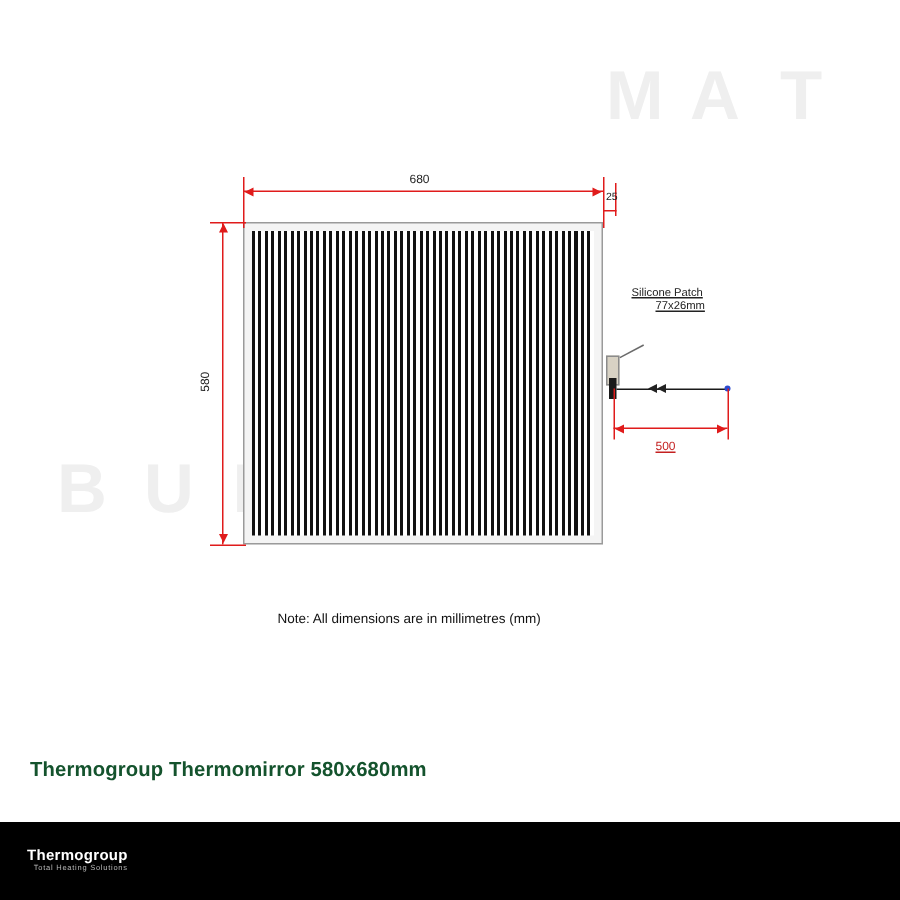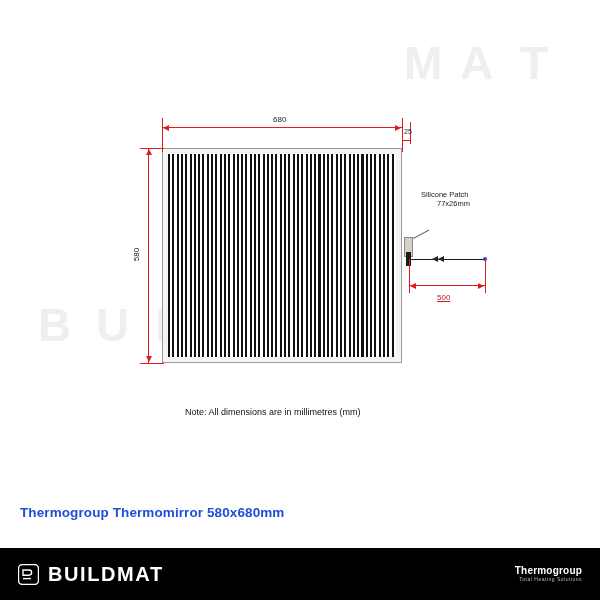--- a/index.html
+++ b/index.html
@@ -127,20 +127,21 @@
     background: #6a6a6a;
     height: 1px;
     transform-origin: 0 0;
   }
   .callout-text {
     position: absolute;
     font-size: 7.5px;
     color: #222222;
     line-height: 9px;
     white-space: nowrap;
+    text-decoration: underline;
   }
 
   
   .patch {
     position: absolute;
     background: #d8d2c4;
     border: 1px solid #8b8b8b;
     box-sizing: border-box;
   }
   .connector {
@@ -168,21 +169,21 @@
     margin-top: 35px;
   }
 
   
   .caption {
     position: absolute;
     left: 20px;
     top: 505px;
     font-size: 13.5px;
     font-weight: bold;
-    color: #1d4ed8;
+    color: #14532d;
     letter-spacing: 0.1px;
     z-index: 2;
   }
 
   
   .footer {
     position: absolute;
     left: 0;
     bottom: 0;
     width: 600px;
@@ -283,27 +284,17 @@
   <div class="arrow arrow-left" style="left:432px; top:256px; border-right-color:#222;"></div>
   <div class="arrow arrow-left" style="left:438px; top:256px; border-right-color:#222;"></div>
   <div class="dim-label dim-label-red" style="left:437px; top:293px;">500</div>
 
   <div class="note" style="left:185px; top:372px;">Note: All dimensions are in millimetres (mm)</div>
 </div>
 
 <div class="caption">Thermogroup Thermomirror 580x680mm</div>
 
 <div class="footer">
-  <div class="brand">
-    <span class="brand-mark">
-      <svg width="21" height="21" viewBox="0 0 21 21" aria-hidden="true">
-        <rect x="0.5" y="0.5" width="20" height="20" rx="4" fill="none" stroke="#ffffff" stroke-width="1.4"></rect>
-        <path d="M5 6 h6 a2.6 2.6 0 0 1 0 5.2 H5 z" fill="none" stroke="#ffffff" stroke-width="1.4"></path>
-        <path d="M5 14.6 h8" stroke="#ffffff" stroke-width="1.4" fill="none"></path>
-      </svg>
-    </span>
-    <span class="brand-name">BUILDMAT</span>
-  </div>
   <div class="supplier">
     <div class="supplier-name">Thermogroup</div>
     <div class="supplier-tag">Total Heating Solutions</div>
   </div>
 </div>
 
 </body></html>

